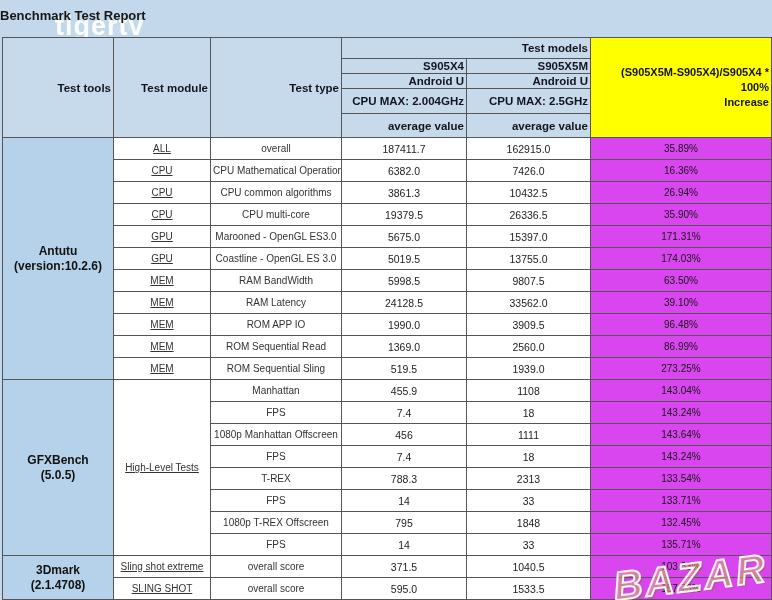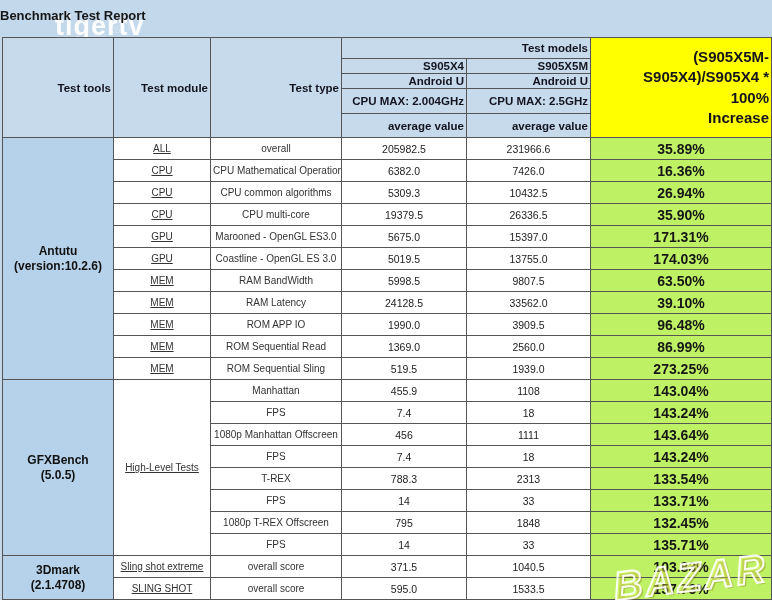--- a/index.html
+++ b/index.html
@@ -34,34 +34,34 @@
     background: #c7daec; font-weight: bold;
     font-size: 11.5px; color: #14141e; padding: 0 2px; text-align: right;
   }
   thead tr:nth-child(1) { height: 21px; }
   thead tr:nth-child(2) { height: 15px; }
   thead tr:nth-child(3) { height: 15px; }
   thead tr:nth-child(4) { height: 25px; }
   thead tr:nth-child(5) { height: 24px; }
 
   th.yellow {
-    background: #ffff00; font-size: 15px; line-height: 1.35;
+    background: #ffff00; font-size: 11px; line-height: 1.35;
     white-space: normal;
   }
 
   tbody tr { height: 22px; }
   tbody td { background: #ffffff; font-size: 10px; color: #2b2b2b; padding: 0 2px; }
   td.tool-cell {
     background: #b6d2ea; font-weight: bold; font-size: 12px;
     color: #111; line-height: 1.25; white-space: normal;
   }
   td.module-cell { font-size: 10px; color: #333; text-decoration: underline; }
   td.type-cell  { font-size: 10px; color: #333; }
   td.value-cell { font-size: 10.5px; color: #222; }
-  td.inc-cell   { background: #bef264; font-weight: bold; font-size: 14px; color: #161616; }
+  td.inc-cell   { background: #d946ef; font-weight: normal; font-size: 10px; color: #161616; }
 
   .wm {
     position: absolute; font-size: 11px; color: rgba(100,100,110,0.13);
     transform: rotate(-18deg); pointer-events: none; white-space: nowrap;
   }
   .wm.on-blue  { color: rgba(255,255,255,0.28); }
   .wm.on-yellow{ color: rgba(150,135,0,0.22); }
 
   .bazar {
     position: absolute; right: 4px; bottom: 0px;
@@ -129,35 +129,35 @@
       </tr>
     </thead>
     <tbody>
         <tr>
           <td class="tool-cell" rowspan="11">
             <div>Antutu</div>
             <div>(version:10.2.6)</div>
           </td>
           <td class="module-cell">ALL</td>
           <td class="type-cell">overall</td>
-          <td class="value-cell">205982.5</td>
-          <td class="value-cell">231966.6</td>
+          <td class="value-cell">187411.7</td>
+          <td class="value-cell">162915.0</td>
           <td class="inc-cell">35.89%</td>
         </tr>
         <tr>
           <td class="module-cell">CPU</td>
           <td class="type-cell">CPU Mathematical Operations</td>
           <td class="value-cell">6382.0</td>
           <td class="value-cell">7426.0</td>
           <td class="inc-cell">16.36%</td>
         </tr>
         <tr>
           <td class="module-cell">CPU</td>
           <td class="type-cell">CPU common algorithms</td>
-          <td class="value-cell">5309.3</td>
+          <td class="value-cell">3861.3</td>
           <td class="value-cell">10432.5</td>
           <td class="inc-cell">26.94%</td>
         </tr>
         <tr>
           <td class="module-cell">CPU</td>
           <td class="type-cell">CPU multi-core</td>
           <td class="value-cell">19379.5</td>
           <td class="value-cell">26336.5</td>
           <td class="inc-cell">35.90%</td>
         </tr>

